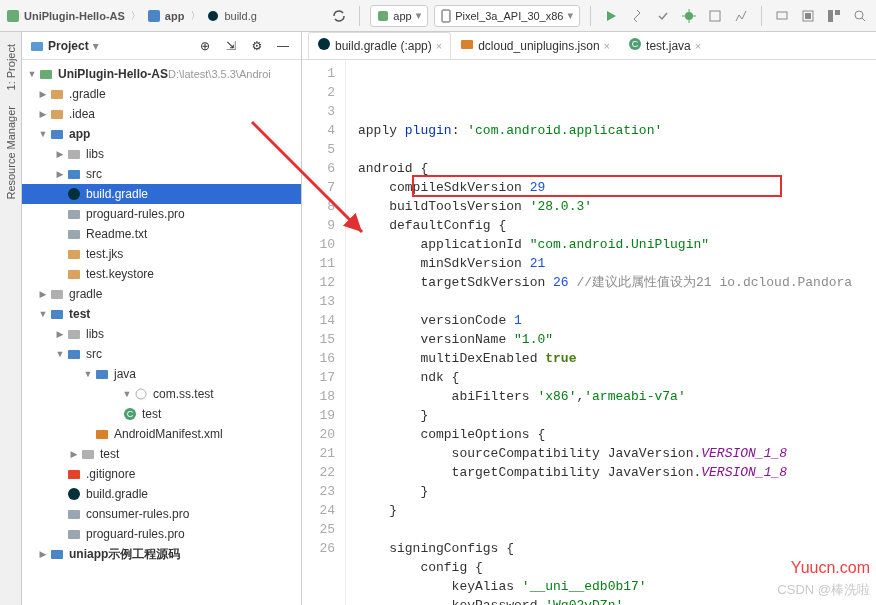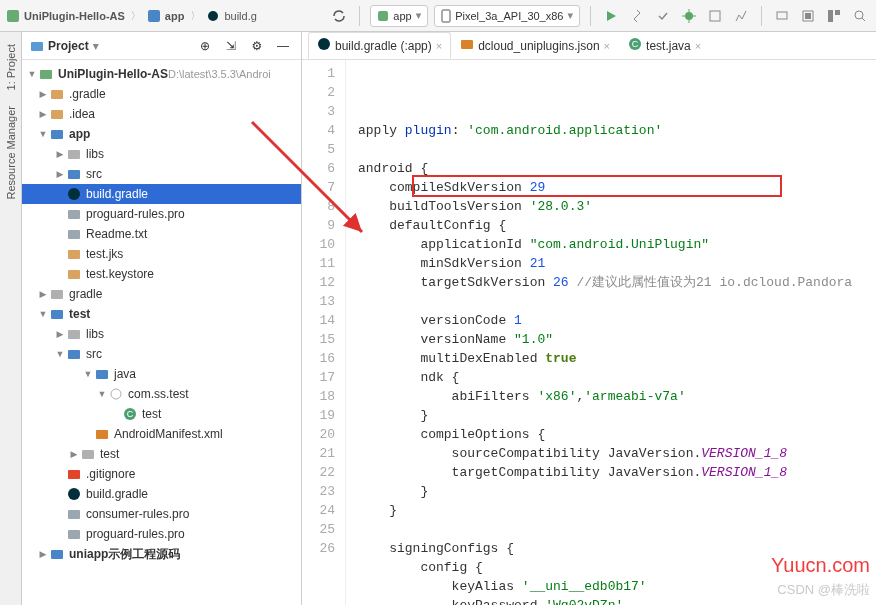--- a/index.html
+++ b/index.html
@@ -17,21 +17,21 @@
 .sidebar { width: 280px; background: #fff; border-right: 1px solid #ccc; display: flex; flex-direction: column; text-align: right; }
 .sidebar-head { height: 28px; border-bottom: 1px solid #e0e0e0; display: flex; align-items: center; padding: 0 8px; gap: 6px; font-size: 12px; }
 .sidebar-head .sel { display: flex; align-items: center; gap: 4px; }
 .tree { flex: 1; overflow: auto; padding: 4px 0; }
 .node { display: flex; align-items: center; height: 20px; padding-right: 4px; cursor: pointer; white-space: nowrap; }
 .node.selected { background: #2f6bd5; color: #fff; }
 .arrow { width: 12px; text-align: center; color: #888; font-size: 9px; }
 .arrow.open::before { content: "▼"; }
 .arrow.closed::before { content: "▶"; }
 .arrow.none::before { content: ""; }
-.depth-0 { padding-left: 4px; } .depth-1 { padding-left: 15px; } .depth-2 { padding-left: 32px; } .depth-3 { padding-left: 46px; } .depth-4 { padding-left: 60px; } .depth-5 { padding-left: 74px; } .depth-6 { padding-left: 88px; }
+.depth-0 { padding-left: 4px; } .depth-1 { padding-left: 15px; } .depth-2 { padding-left: 32px; } .depth-3 { padding-left: 46px; } .depth-4 { padding-left: 60px; } .depth-5 { padding-left: 74px; margin-left: 25px; } .depth-6 { padding-left: 88px; }
 .nicon { width: 16px; height: 16px; margin-right: 4px; display: inline-flex; align-items: center; justify-content: center; }
 .nlabel { font-size: 12px; }
 .node .bold { font-weight: bold; }
 .node .dim { color: #999; font-size: 11px; }
 .editor-pane { flex: 1; background: #fff; display: flex; flex-direction: column; position: relative; }
 .tabs { height: 28px; border-bottom: 1px solid #ddd; display: flex; align-items: flex-end; padding-left: 6px; }
 .tab { display: flex; align-items: center; gap: 4px; padding: 4px 8px; font-size: 12px; border: 1px solid transparent; cursor: pointer; color: #333; }
 .tab.active { border: 1px solid #ddd; border-bottom: 1px solid #fff; background: #fff; border-radius: 3px 3px 0 0; }
 .tab .close { color: #aaa; font-size: 11px; }
 .editor { flex: 1; display: flex; font-family: Consolas, "Courier New", monospace; font-size: 13px; line-height: 19px; }
@@ -40,21 +40,21 @@
 .code { flex: 1; padding: 4px 0 4px 12px; white-space: pre; color: #333; position: relative; }
 .code-line { height: 19px; }
 .kw { color: #4d7c0f; font-weight: bold; }
 .kw2 { color: #0033b3; }
 .str { color: #067d17; font-weight: normal; }
 .num { color: #1750eb; }
 .ident { color: #871094; font-style: italic; }
 .comment { color: #8c8c8c; }
 .highlight-box { position: absolute; border: 2px solid #e03131; left: 66px; width: 370px; height: 22px; top: 115px; pointer-events: none; }
 .arrow-svg { position: absolute; pointer-events: none; }
-.watermark { position: absolute; right: 6px; bottom: 28px; color: #f03e3e; font-size: 20px; font-weight: 500; }
+.watermark { position: absolute; right: 6px; bottom: 28px; color: #f03e3e; font-size: 16px; font-weight: 500; }
 .csdn { position: absolute; right: 6px; bottom: 6px; color: #c9c9c9; font-size: 13px; }
 .tool-right { margin-left: auto; display: flex; align-items: center; gap: 6px; }
 </style>
 </head>
 <body>
 
 <div class="toolbar">
   <div class="breadcrumb">
     <span class="bc-icon">
         <svg width="12" height="12">

